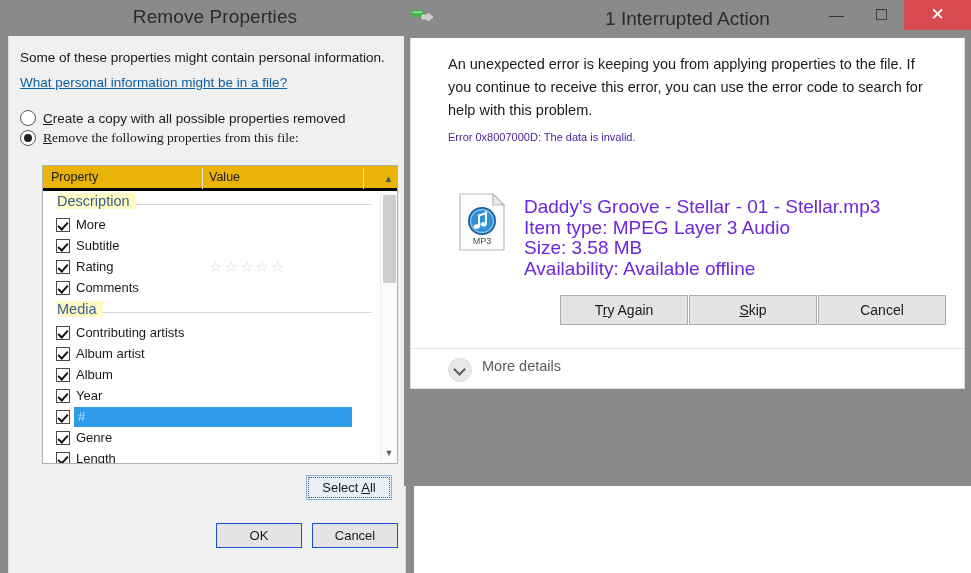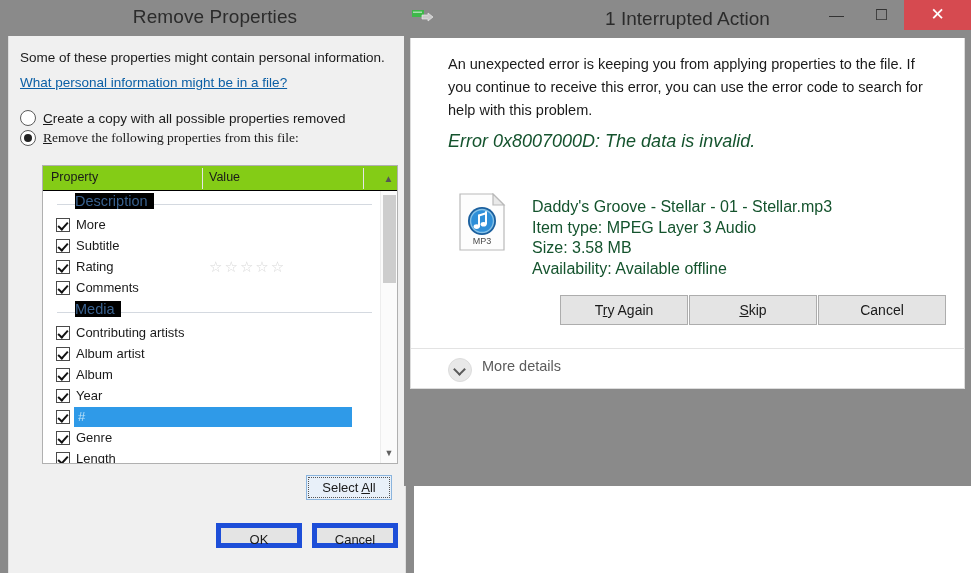--- a/index.html
+++ b/index.html
@@ -121,22 +121,22 @@
     width: 356px; height: 299px;
     background: #ffffff;
     border: 1px solid #b0b0b0;
     box-sizing: border-box;
     overflow: hidden;
   }
   #prop-header {
     position: absolute;
     left: 0; top: 0;
     width: 356px; height: 25px;
-    background: #84cc16;
-    border-bottom: 1px solid #000000;
+    background: #eab308;
+    border-bottom: 3px solid #000000;
     box-sizing: border-box;
   }
   .prop-header-cell {
     position: absolute;
     top: 4px;
     font-size: 12.5px;
     color: #1a1a1a;
   }
   #ph-property { left: 8px; }
   #ph-value { left: 166px; }
@@ -154,24 +154,24 @@
     left: 0; top: 25px;
     width: 339px; height: 274px;
     overflow: hidden;
   }
   .group-row {
     position: relative;
     height: 24px;
   }
   .group-label {
     position: absolute;
-    left: 32px; top: 2px;
+    left: 14px; top: 2px;
     font-size: 14.5px;
     color: #39618f;
-    background: #000000;
+    background: #fef9c3;
     padding-right: 6px;
     z-index: 2;
   }
   .group-line {
     position: absolute;
     left: 14px; right: 10px; top: 13px;
     height: 1px;
     background: #d4d9e0;
     z-index: 1;
   }
@@ -260,21 +260,21 @@
     line-height: 24px;
     font-size: 10px;
     color: #555;
     cursor: pointer;
   }
 
   
   .btn {
     position: absolute;
     background: #e4e4e4;
-    border: 5px solid #1d4ed8;
+    border: 1px solid #1d4ed8;
     font-size: 13px;
     color: #1a1a1a;
     text-align: center;
     box-sizing: border-box;
     cursor: pointer;
     font-family: "Liberation Sans", sans-serif;
   }
   .btn .u { text-decoration: underline; }
   #btn-select-all {
     left: 297px; top: 439px;
@@ -356,40 +356,39 @@
     position: absolute;
     left: 37px; top: 15px;
     width: 492px;
     font-size: 14.5px;
     line-height: 23px;
     color: #1a1a1a;
   }
   #ia-errorcode {
     position: absolute;
     left: 37px; top: 93px;
-    font-size: 18px;
-    color: #14532d;
-    font-style: italic;
+    font-size: 11px;
+    color: #4c1d95;
   }
   #ia-file-block {
     position: absolute;
     left: 37px; top: 155px;
     width: 480px;
   }
   #file-icon {
     position: absolute;
     left: 10px; top: 0;
     width: 48px; height: 58px;
   }
   #ia-file-info {
     position: absolute;
-    left: 84px; top: 4px;
-    font-size: 16px;
+    left: 76px; top: 4px;
+    font-size: 19px;
     line-height: 20.5px;
-    color: #14532d;
+    color: #6d28d9;
   }
   .ia-btn {
     position: absolute;
     top: 257px;
     height: 30px;
     line-height: 28px;
     background: #e4e4e4;
     border: 1px solid #adadad;
     font-size: 14px;
     color: #1a1a1a;

